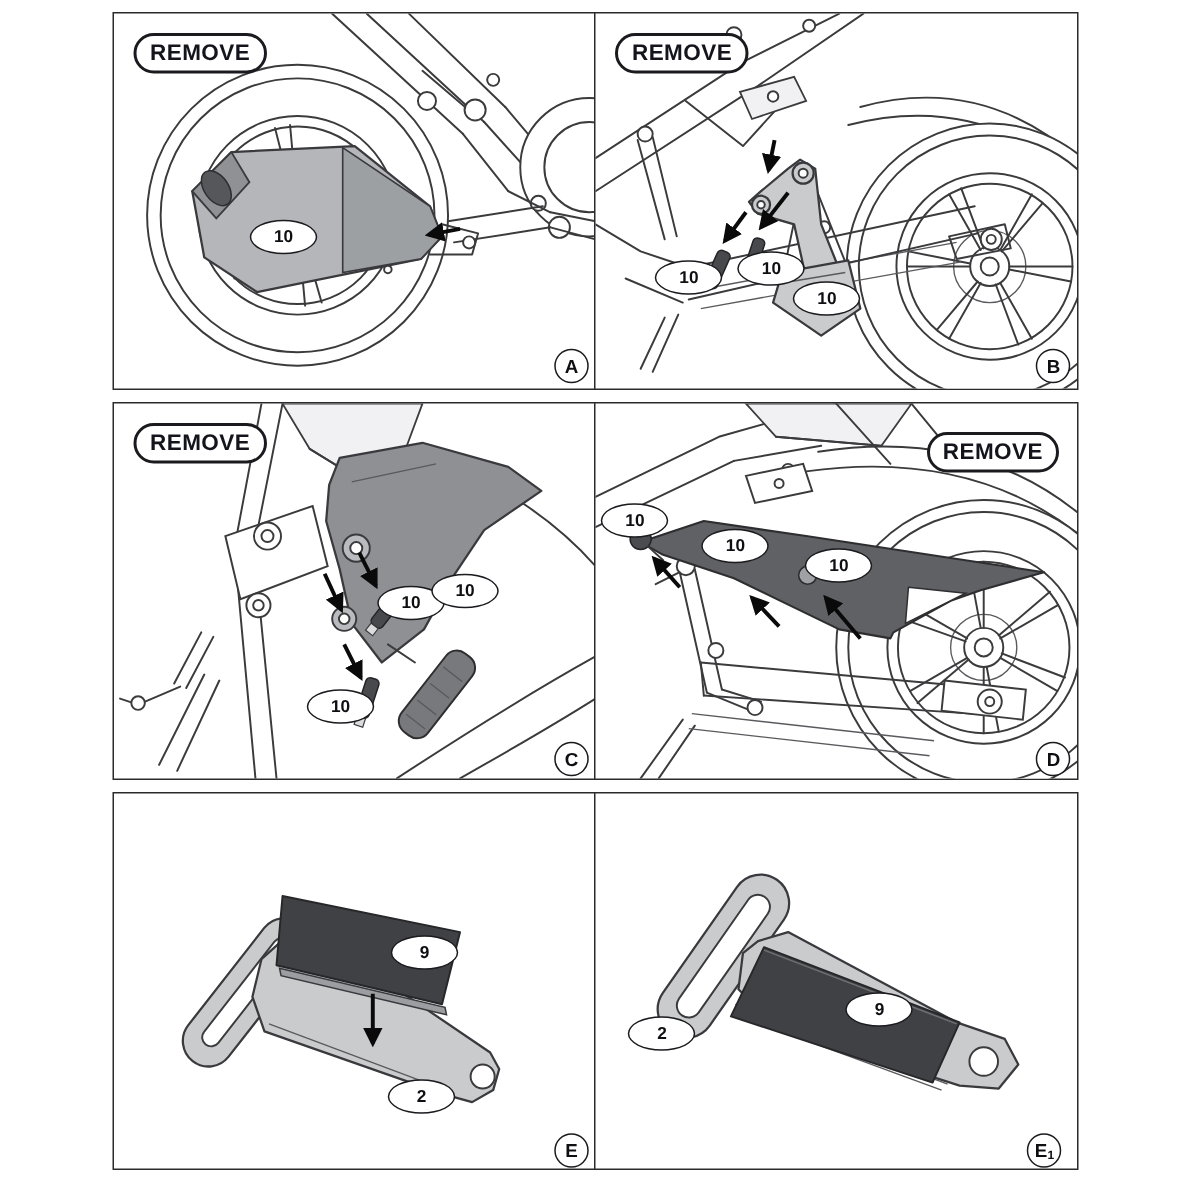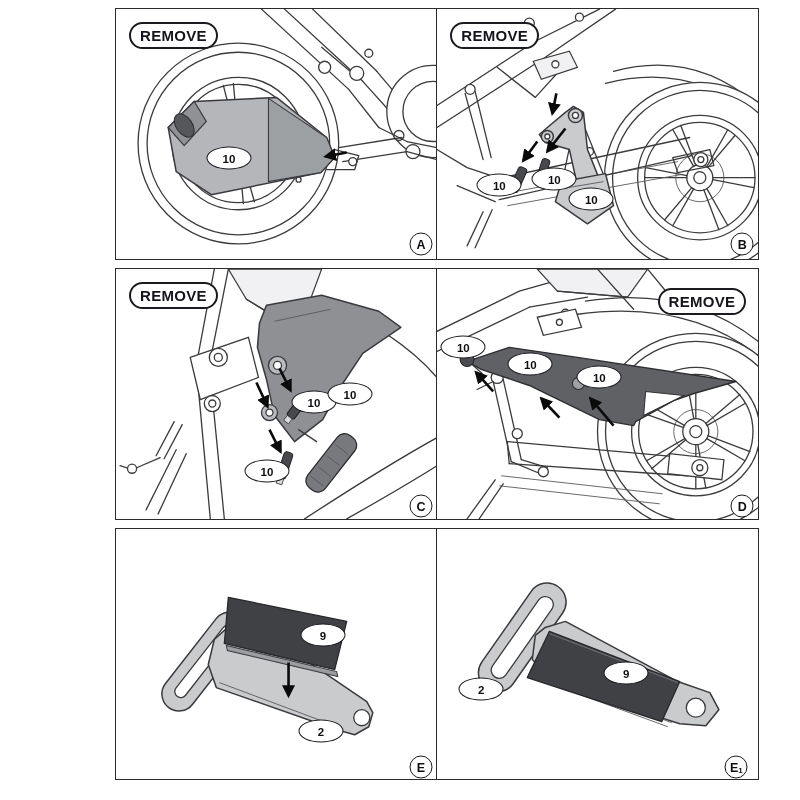--- a/index.html
+++ b/index.html
@@ -1,19 +1,19 @@
 <!DOCTYPE html>
 <html><head>
 <meta charset="utf-8">
 <style>
   html,body{margin:0;padding:0;background:#ffffff;}
   .sheet{position:relative;width:800px;height:800px;background:#fff;overflow:hidden;
          font-family:"Liberation Sans",sans-serif;}
   .grid{position:absolute;left:75px;top:8px;}
-  .row{display:flex;margin-left:40px;}
+  .row{display:flex;}
   .row + .row{margin-top:8px;}
   .panel{position:relative;width:323px;height:252px;border:1.7px solid #2b2b2d;
          box-sizing:border-box;background:#fff;}
   .panel + .panel{margin-left:-1.7px;}
   .art{position:absolute;left:0;top:0;width:100%;height:100%;display:block;}
 
   
   .badge{position:absolute;height:27px;border:2.2px solid #1b1b1f;border-radius:14px;
          background:#fff;display:flex;align-items:center;padding:0 9px;
          font-weight:bold;font-size:15px;letter-spacing:.3px;color:#14141c;

